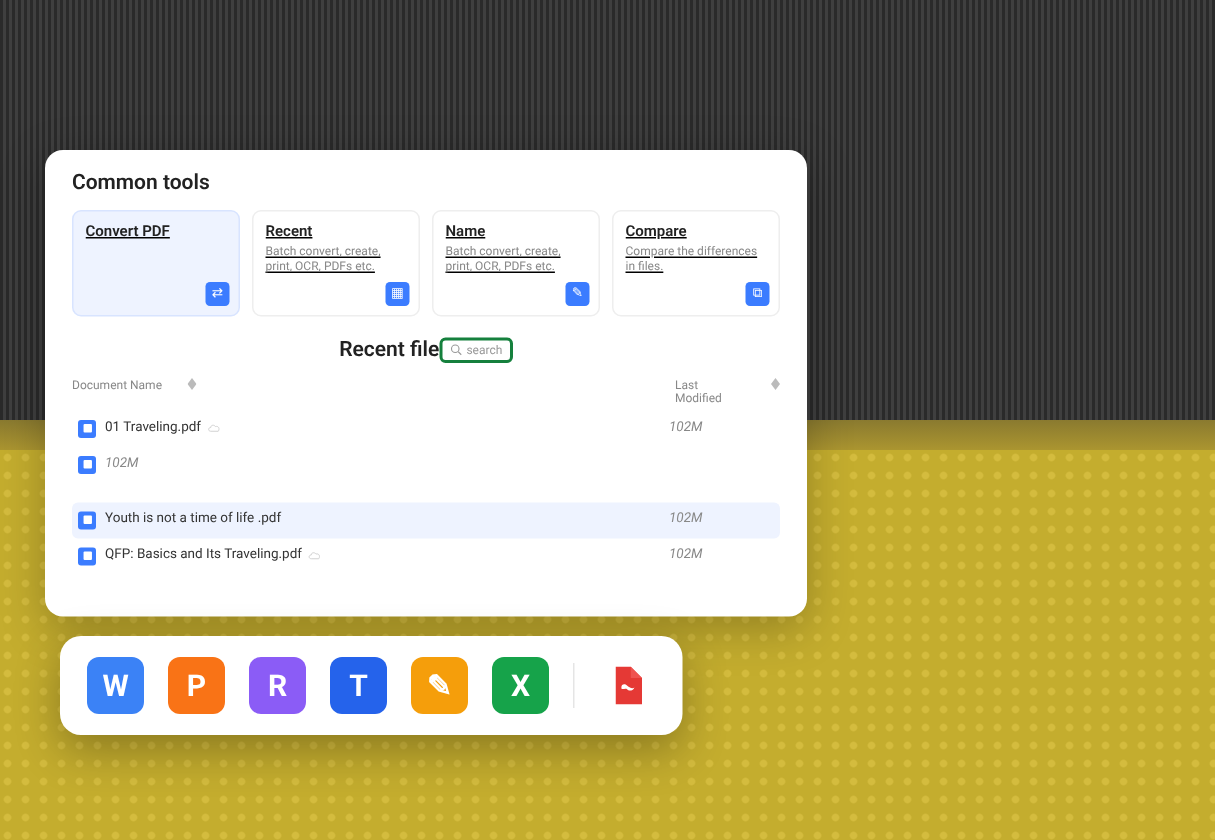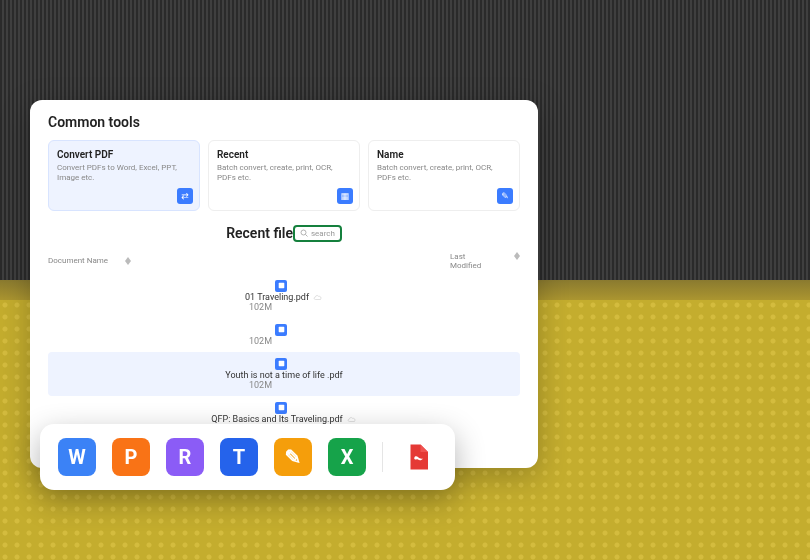--- a/index.html
+++ b/index.html
@@ -2,72 +2,76 @@
 <html><head>
 <meta charset="utf-8">
 <style>
 * { margin: 0; padding: 0; box-sizing: border-box; font-family: -apple-system, BlinkMacSystemFont, "Segoe UI", Roboto, sans-serif; }
 body { width: 810px; height: 560px; position: relative; overflow: hidden; background: #4a4a4a; }
 .bg-photo { position: absolute; inset: 0; background: linear-gradient(180deg, #3a3a3a 0%, #2e2e2e 40%, #b8a030 55%, #c4ad2e 100%); }
 .bg-shade { position: absolute; top: 0; left: 0; right: 0; height: 280px; background: repeating-linear-gradient(90deg, #2a2a2a 0px, #2a2a2a 2px, #3f3f3f 2px, #3f3f3f 4px); }
 .bg-couch { position: absolute; bottom: 0; left: 0; right: 0; height: 260px; background: #c4ad2e; background-image: radial-gradient(circle at 5px 5px, #d4bc3e 2px, transparent 3px); background-size: 12px 12px; }
 .panel { position: absolute; left: 30px; top: 100px; width: 508px; background: #fff; border-radius: 12px; box-shadow: 0 8px 30px rgba(0,0,0,0.25); padding: 14px 18px 28px; }
 .section-title { font-size: 14px; font-weight: 600; color: #222; margin-bottom: 10px; }
-.tools-row { display: flex; gap: 8px; margin-bottom: 14px; }
+.tools-row { display: flex; gap: 8px; margin-bottom: 14px; text-decoration: underline; }
 .tool-card { flex: 1; border: 1px solid #eee; border-radius: 6px; padding: 8px 8px 26px 8px; position: relative; min-width: 0; cursor: pointer; }
 .tool-card.active { background: #eef3ff; border-color: #d8e4ff; }
 .tool-title { font-size: 10px; font-weight: 600; color: #222; margin-bottom: 3px; white-space: nowrap; overflow: hidden; text-overflow: ellipsis; }
 .tool-desc { font-size: 8px; color: #888; line-height: 1.3; }
 .tool-icon { position: absolute; right: 6px; bottom: 6px; width: 16px; height: 16px; border-radius: 3px; display: flex; align-items: center; justify-content: center; font-size: 9px; color: #fff; }
 .recent-header { display: flex; justify-content: center; align-items: center; margin-bottom: 6px; }
 .search-box { display: flex; align-items: center; border: 2px solid #15803d; border-radius: 4px; padding: 2px 5px; font-size: 8px; color: #999; gap: 3px; }
 .search-box svg { width: 8px; height: 8px; }
 .table-header { display: flex; font-size: 8px; color: #888; padding: 4px 0; }
-.col-name { flex: 1; display: flex; align-items: center; gap: 17px; }
+.col-name { flex: 1; display: flex; gap: 17px; }
 .col-mod { width: 70px; display: flex; gap: 16px; }
 .sort-icon { display: inline-flex; flex-direction: column; line-height: 0; }
 .sort-icon svg { width: 6px; height: 4px; }
-.row { display: flex; align-items: center; padding: 6px 4px; font-size: 9px; color: #333; border-radius: 4px; cursor: pointer; flex-direction: column; }
-.row.hl { background: #eef3ff; }
+.row { display: flex; align-items: flex-start; padding: 6px 4px; font-size: 9px; color: #333; border-radius: 4px; cursor: pointer; }
+.row.hl { background: #eef3ff; margin-top: 13px; }
 .row-icon { width: 12px; height: 12px; border-radius: 2px; background: #3b7cff; margin-right: 6px; display: flex; align-items: center; justify-content: center; }
 .row-icon svg { width: 7px; height: 7px; }
 .row-name { flex: 1; display: flex; align-items: center; gap: 4px; }
 .cloud-icon { width: 10px; height: 10px; opacity: 0.4; }
-.row-mod { width: 70px; color: #888; }
+.row-mod { width: 70px; color: #888; font-style: italic; }
 .icon-strip { position: absolute; left: 40px; top: 424px; background: #fff; border-radius: 14px; box-shadow: 0 10px 30px rgba(0,0,0,0.3); padding: 14px 18px; display: flex; gap: 16px; align-items: center; }
 .app-icon { width: 38px; height: 38px; border-radius: 8px; display: flex; align-items: center; justify-content: center; font-size: 20px; font-weight: 700; color: #fff; cursor: pointer; }
 .divider { width: 1px; height: 30px; background: #e5e5e5; }
 .pdf-icon svg { width: 30px; height: 30px; }
 </style>
 </head>
 <body>
 
 <div class="bg-photo">
   <div class="bg-shade"></div>
   <div class="bg-couch"></div>
 </div>
 
 <div class="panel">
   <div class="section-title">Common tools</div>
 
   <div class="tools-row">
     <div class="tool-card active">
       <div class="tool-title">Convert PDF</div>
-      <div class="tool-desc">Convert PDFs to Word, Excel, PPT, Image etc.</div>
       <div class="tool-icon" style="background:#3b7cff">⇄</div>
     </div>
     <div class="tool-card">
       <div class="tool-title">Recent</div>
       <div class="tool-desc">Batch convert, create, print, OCR, PDFs etc.</div>
       <div class="tool-icon" style="background:#3b7cff">▦</div>
     </div>
     <div class="tool-card">
       <div class="tool-title">Name</div>
       <div class="tool-desc">Batch convert, create, print, OCR, PDFs etc.</div>
       <div class="tool-icon" style="background:#3b7cff">✎</div>
+    </div>
+    <div class="tool-card">
+      <div class="tool-title">Compare</div>
+      <div class="tool-desc">Compare the differences in files.</div>
+      <div class="tool-icon" style="background:#3b7cff">⧉</div>
     </div>
   </div>
 
   <div class="recent-header">
     <div class="section-title" style="margin-bottom:0">Recent file</div>
     <div class="search-box">
       <svg viewBox="0 0 16 16">
           <circle cx="7" cy="7" r="5" fill="none" stroke="#999" stroke-width="1.5"></circle>
           <line x1="11" y1="11" x2="15" y2="15" stroke="#999" stroke-width="1.5"></line>
         </svg>

